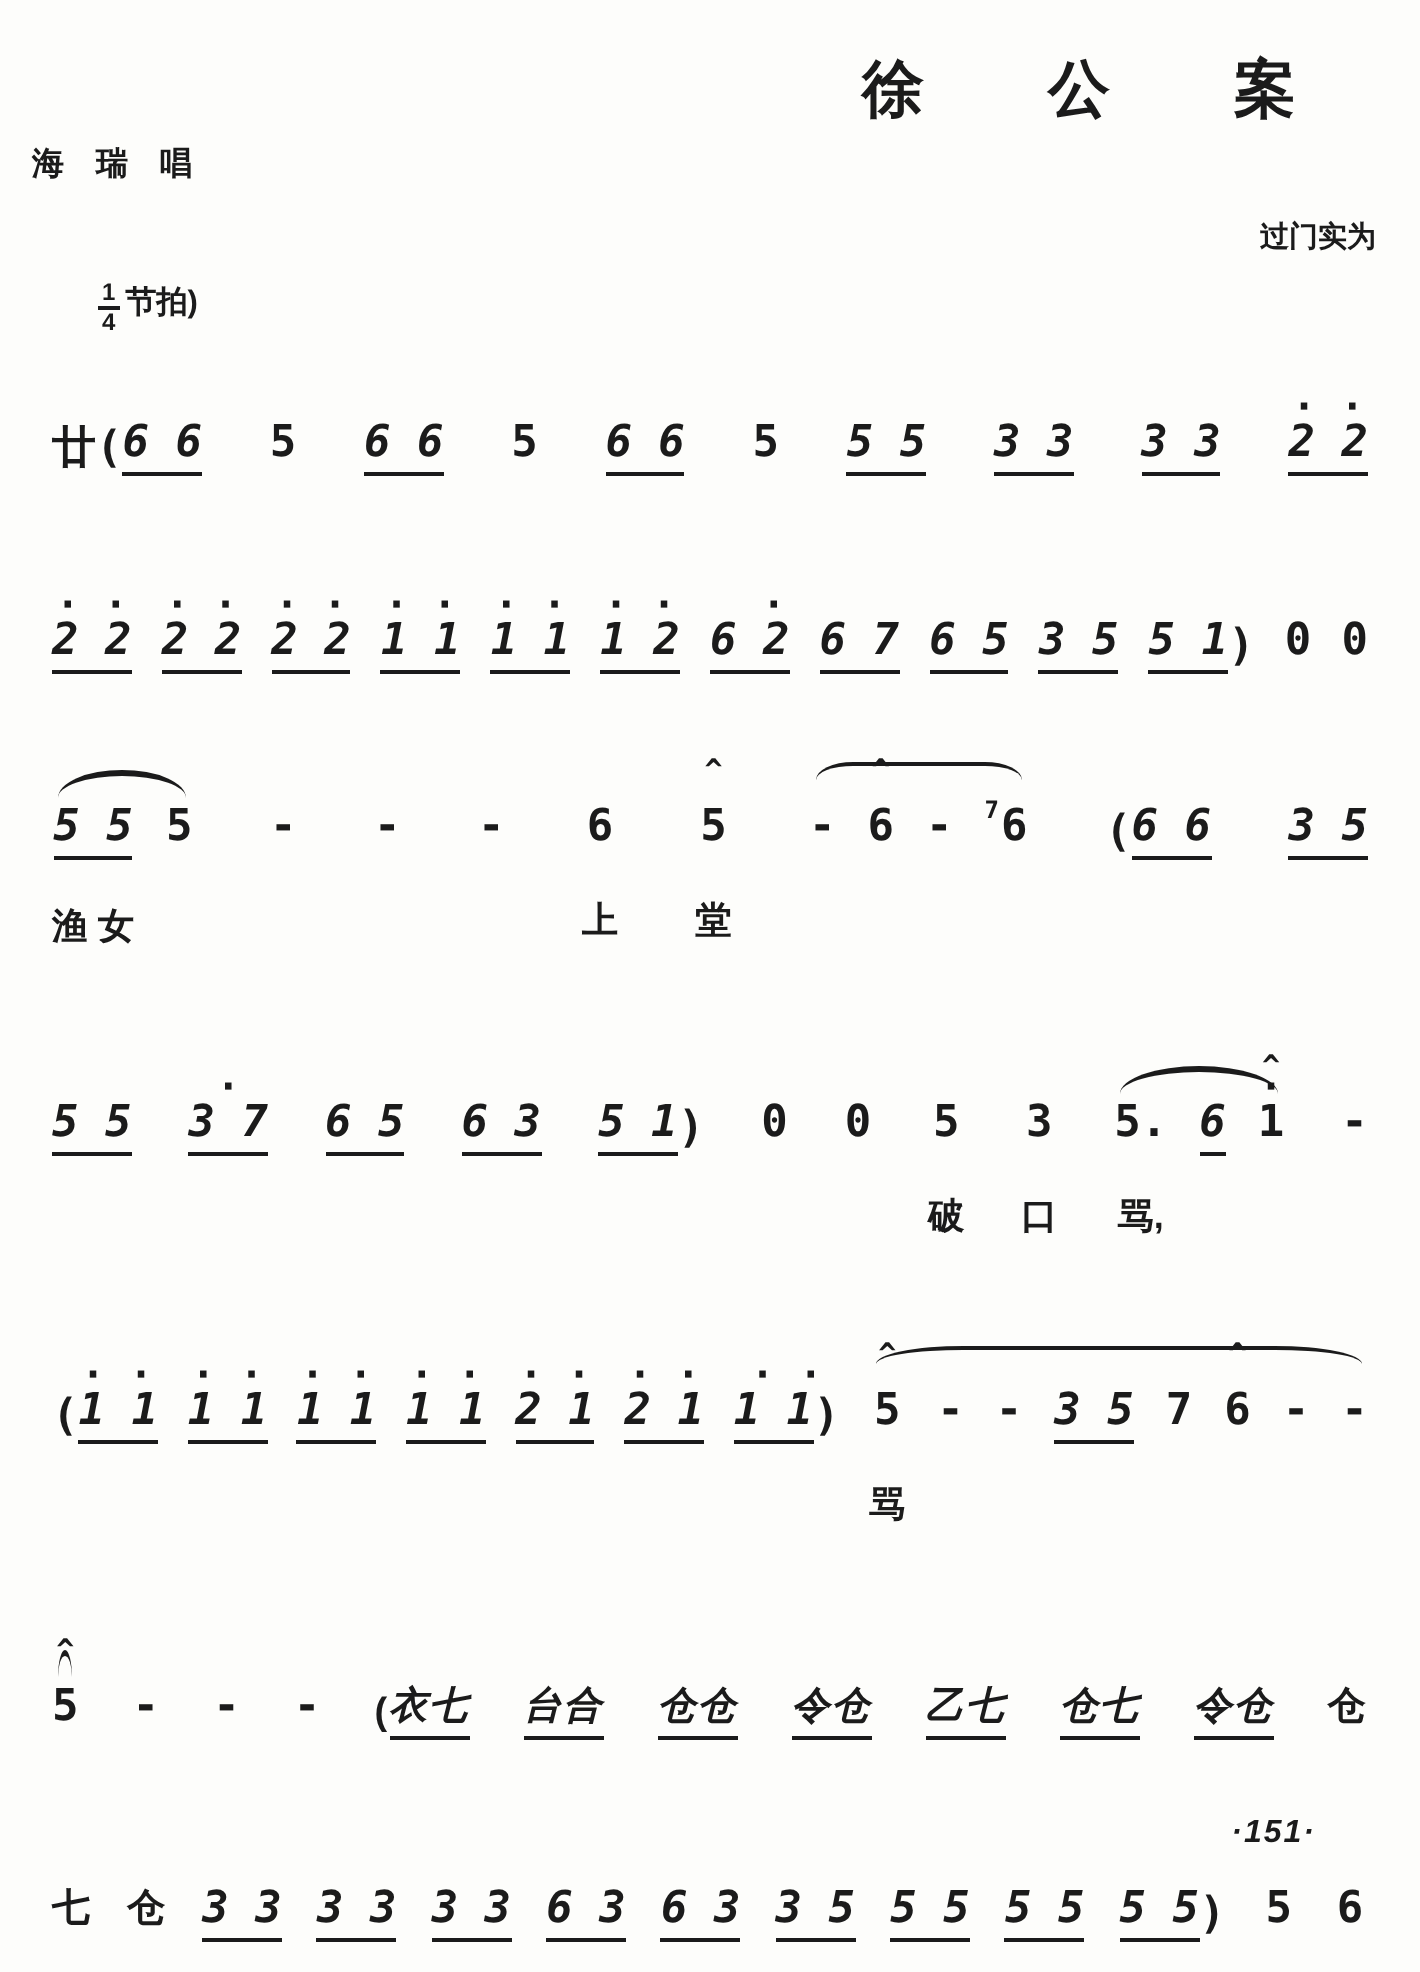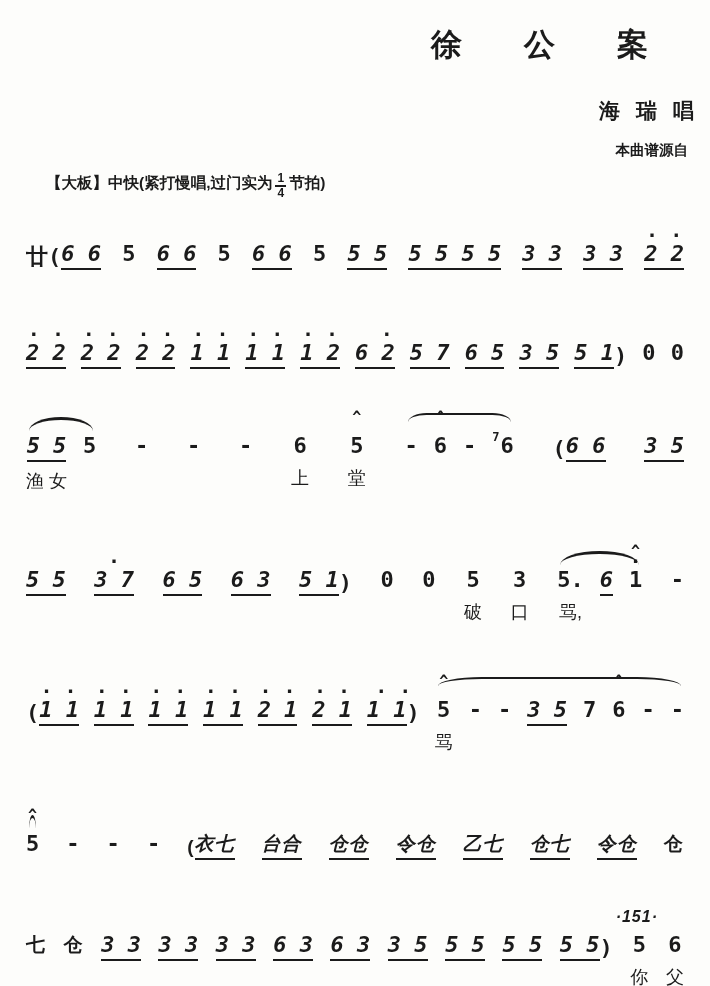--- a/index.html
+++ b/index.html
@@ -7,21 +7,21 @@
     width:710px;height:986px;position:relative;overflow:hidden;
     background:#fdfdfb;color:#1b1b1b;
     font-family:"Liberation Sans",sans-serif;
   }
   .page{position:absolute;inset:0;}
   .title{
     margin-top:24px;text-align:right;font-size:31px;font-weight:bold;
     letter-spacing:62px;text-indent:62px;white-space:nowrap;
   }
   .subtitle{
-    margin-top:31px;text-align:right;font-size:21px;font-weight:bold;
+    margin-top:6px;text-align:left;font-size:16px;font-weight:bold;
     letter-spacing:16px;text-indent:16px;
   }
   .performer{
     margin-top:16px;text-align:right;padding-right:22px;
     font-size:14.5px;font-weight:bold;
   }
   .tempo{
     margin-top:10px;padding-left:46px;font-size:15.5px;font-weight:bold;
     display:flex;align-items:center;
   }
@@ -46,38 +46,37 @@
   .tok{display:inline-flex;flex-direction:column;align-items:center;}
   .hatrow{height:12px;line-height:12px;font-size:15px;font-weight:bold;
     font-family:"DejaVu Sans Mono",monospace;}
   .marksrow{height:10px;line-height:8px;font-size:20px;font-weight:bold;
     white-space:pre;font-family:"DejaVu Sans Mono",monospace;}
   .mainrow{font-family:"DejaVu Sans Mono",monospace;font-size:22px;
     font-weight:bold;line-height:26px;white-space:pre;display:flex;align-items:flex-end;}
   .tok.perc .mainrow{font-family:"Liberation Sans",sans-serif;font-size:19px;line-height:26px;letter-spacing:1px;}
   .dig.ul{border-bottom:2.5px solid #1b1b1b;padding-bottom:1px;font-style:italic;}
   .grace{font-size:12px;transform:translateY(-9px);margin-right:1px;}
-  .lyrrow{height:32px;padding-top:7px;font-size:18px;font-weight:normal;
+  .lyrrow{height:32px;padding-top:21px;font-size:18px;font-weight:bold;
     white-space:pre;text-align:center;}
   
   .pagenum{position:absolute;right:52px;bottom:60px;font-size:16px;
     font-weight:bold;font-style:italic;letter-spacing:1px;}
   .sourceline{position:absolute;right:14px;bottom:14px;font-size:15px;
     display:flex;gap:6px;align-items:baseline;}
   .sourceline .site{font-weight:bold;}
 </style>
 </head>
 <body>
 
 <div class="page">
   <div class="title">徐公案</div>
   <div class="subtitle">海瑞唱</div>
-  <div class="performer">本曲谱源自</div>
+  <div class="performer">过门实为</div>
   <div class="tempo">
-    <span>【大板】中快(紧打慢唱,过门实为</span>
     <span class="frac">
       <span class="num">1</span>
       <span class="den">4</span>
     </span>
     <span>节拍)</span>
   </div>
 
   <div class="score" id="score">
       <div class="mline l0">
         <div class="tok">
@@ -111,25 +110,20 @@
           <div class="mainrow"><span class="dig">5</span></div>
         </div>
         <div class="tok">
           <div class="hatrow">&nbsp;</div>
           <div class="marksrow">&nbsp;</div>
           <div class="mainrow"><span class="dig ul">5 5</span></div>
         </div>
         <div class="tok">
           <div class="hatrow">&nbsp;</div>
           <div class="marksrow">&nbsp;</div>
-          <div class="mainrow"><span class="dig ul">5 5 5 5</span></div>
-        </div>
-        <div class="tok">
-          <div class="hatrow">&nbsp;</div>
-          <div class="marksrow">&nbsp;</div>
           <div class="mainrow"><span class="dig ul">3 3</span></div>
         </div>
         <div class="tok">
           <div class="hatrow">&nbsp;</div>
           <div class="marksrow">&nbsp;</div>
           <div class="mainrow"><span class="dig ul">3 3</span></div>
         </div>
         <div class="tok">
           <div class="hatrow">&nbsp;</div>
           <div class="marksrow">· ·</div>
@@ -168,21 +162,21 @@
           <div class="mainrow"><span class="dig ul">1 2</span></div>
         </div>
         <div class="tok">
           <div class="hatrow">&nbsp;</div>
           <div class="marksrow">  ·</div>
           <div class="mainrow"><span class="dig ul">6 2</span></div>
         </div>
         <div class="tok">
           <div class="hatrow">&nbsp;</div>
           <div class="marksrow">&nbsp;</div>
-          <div class="mainrow"><span class="dig ul">5 7</span></div>
+          <div class="mainrow"><span class="dig ul">6 7</span></div>
         </div>
         <div class="tok">
           <div class="hatrow">&nbsp;</div>
           <div class="marksrow">&nbsp;</div>
           <div class="mainrow"><span class="dig ul">6 5</span></div>
         </div>
         <div class="tok">
           <div class="hatrow">&nbsp;</div>
           <div class="marksrow">&nbsp;</div>
           <div class="mainrow"><span class="dig ul">3 5</span></div>

